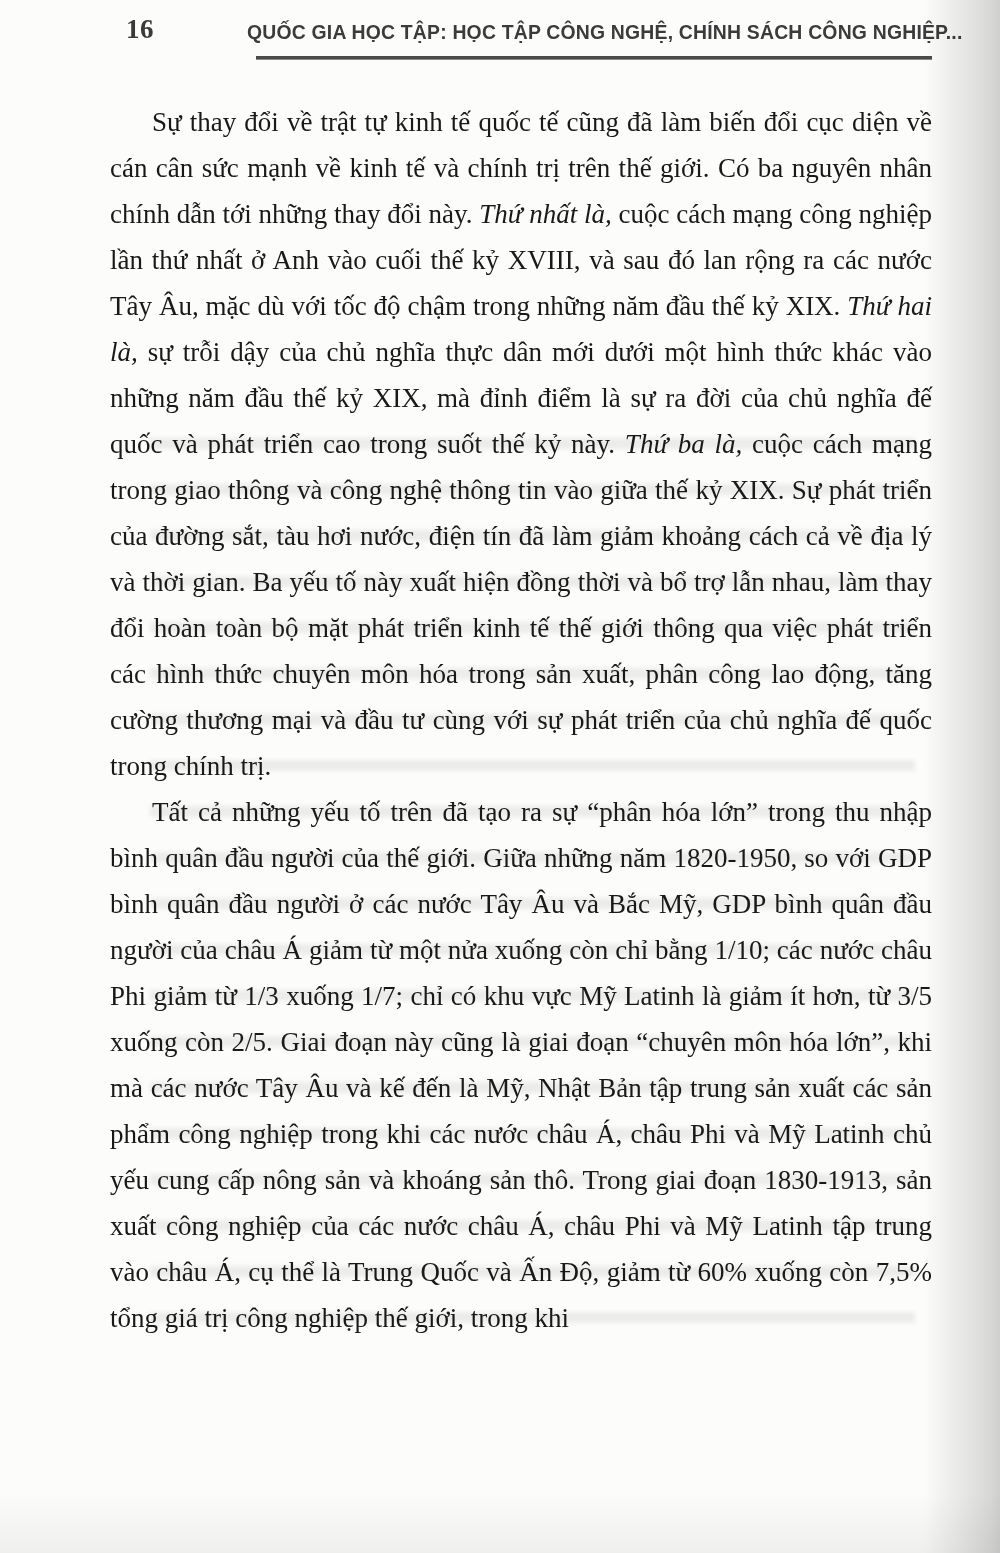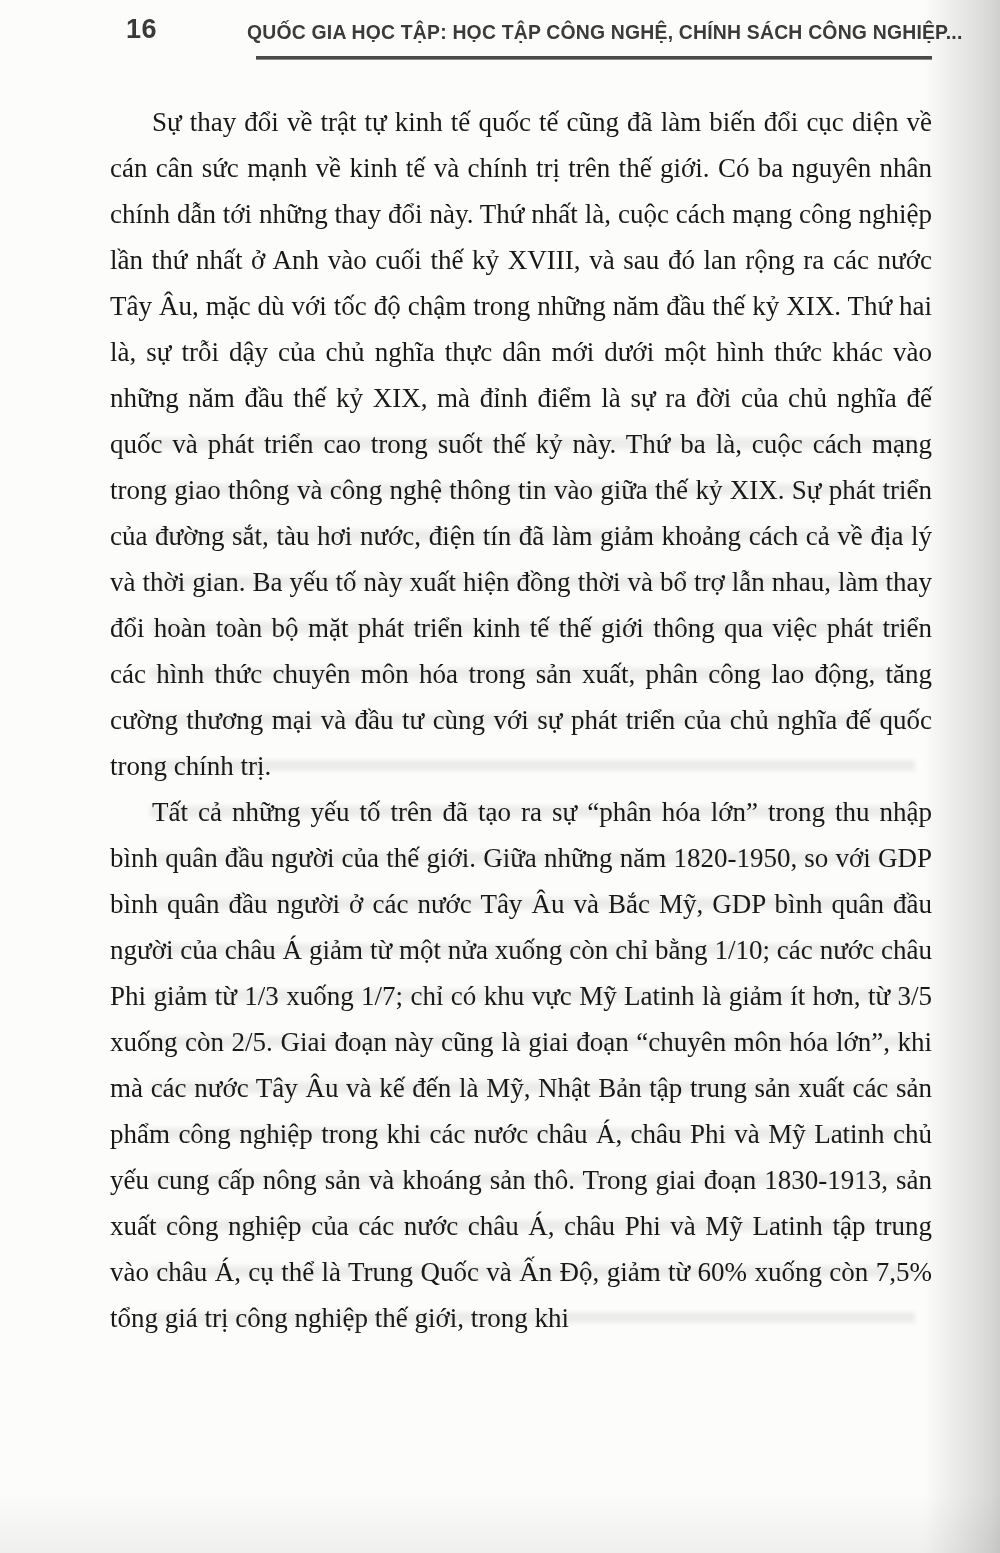--- a/index.html
+++ b/index.html
@@ -17,21 +17,21 @@
     overflow: hidden;
     font-family: "Liberation Serif", serif;
     color: #161616;
   }
 
   
   .page-number {
     position: absolute;
     left: 126px;
     top: 14px;
-    font-family: Liberation Sans, sans-serif;
+    font-family: Liberation Serif, serif;
     font-weight: 700;
     font-size: 27px;
     color: #3a3a3a;
     letter-spacing: 0.5px;
   }
   .header-title {
     position: absolute;
     left: 247px;
     top: 21px;
     width: 690px;
@@ -64,21 +64,21 @@
     font-size: 27px;
     line-height: 46px;
     text-align: justify;
     color: #191919;
   }
   .body-text p {
     margin: 0;
     text-indent: 42px;
   }
   .run { font-style: normal; }
-  .run.italic { }
+  .run.italic { font-style: italic; }
 
   
   .bleedthrough {
     position: absolute;
     left: 150px;
     right: 85px;
     top: 438px;
     height: 895px;
     z-index: 1;
     background: repeating-linear-gradient(

